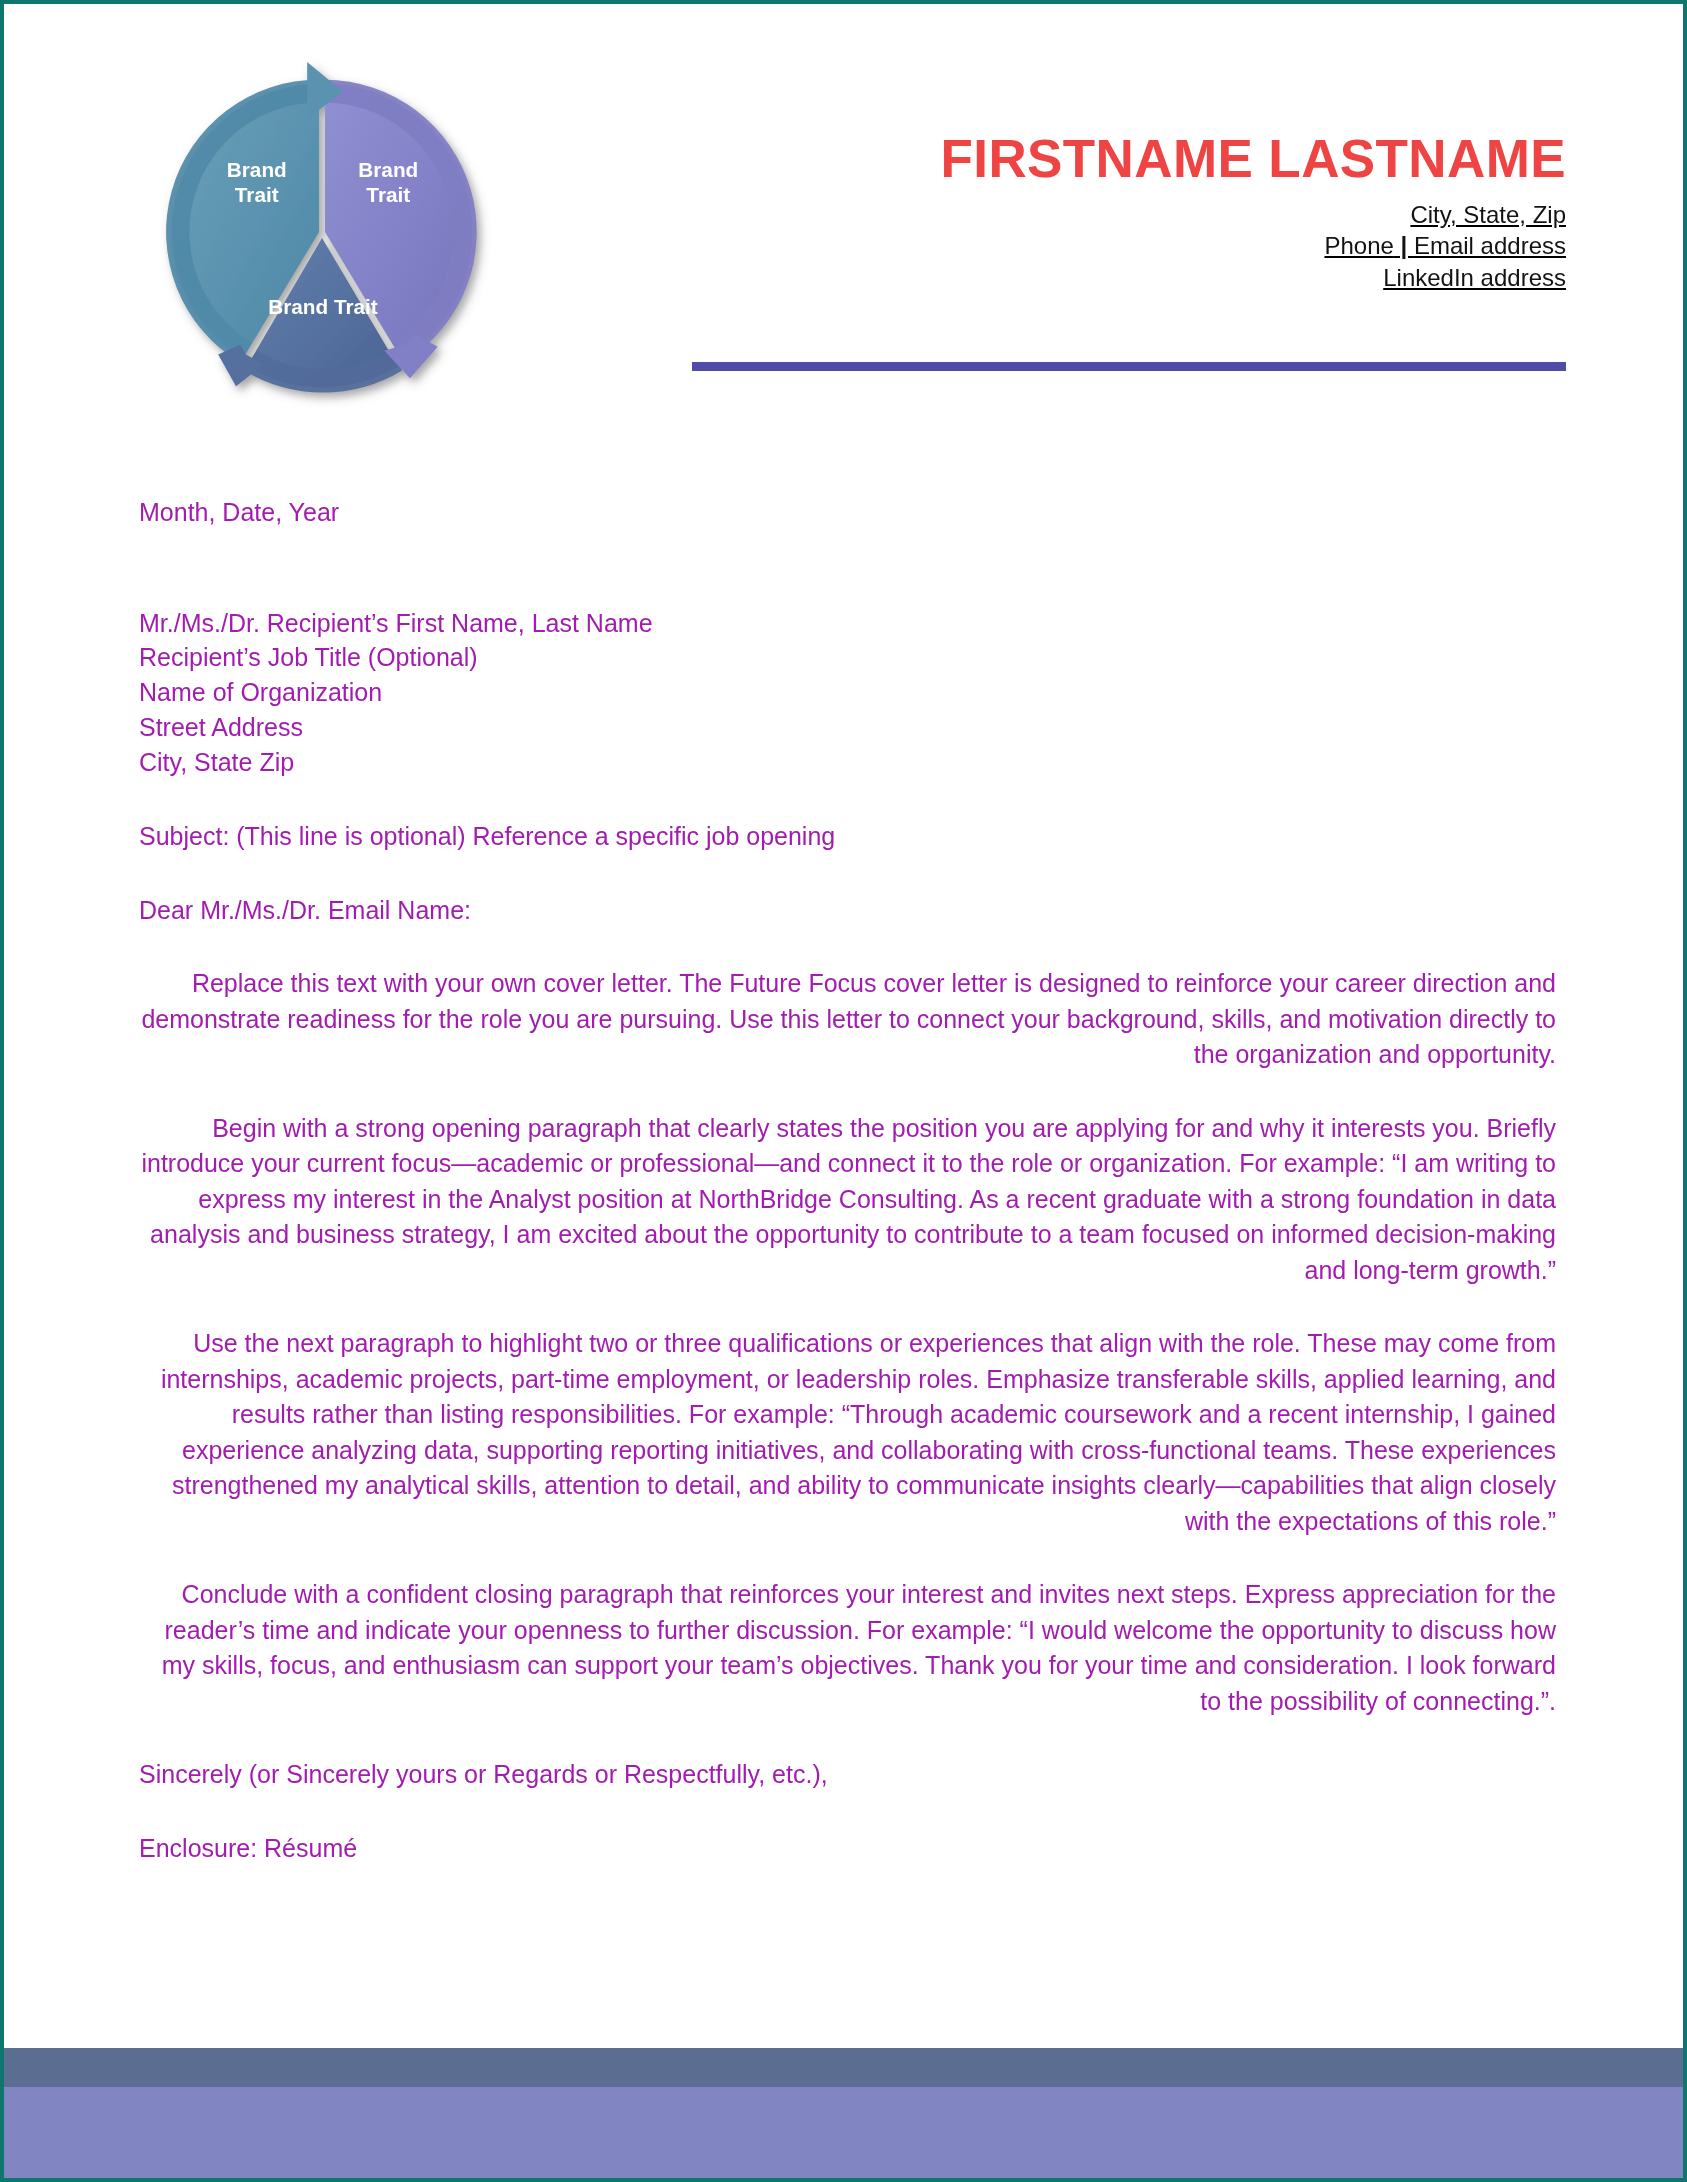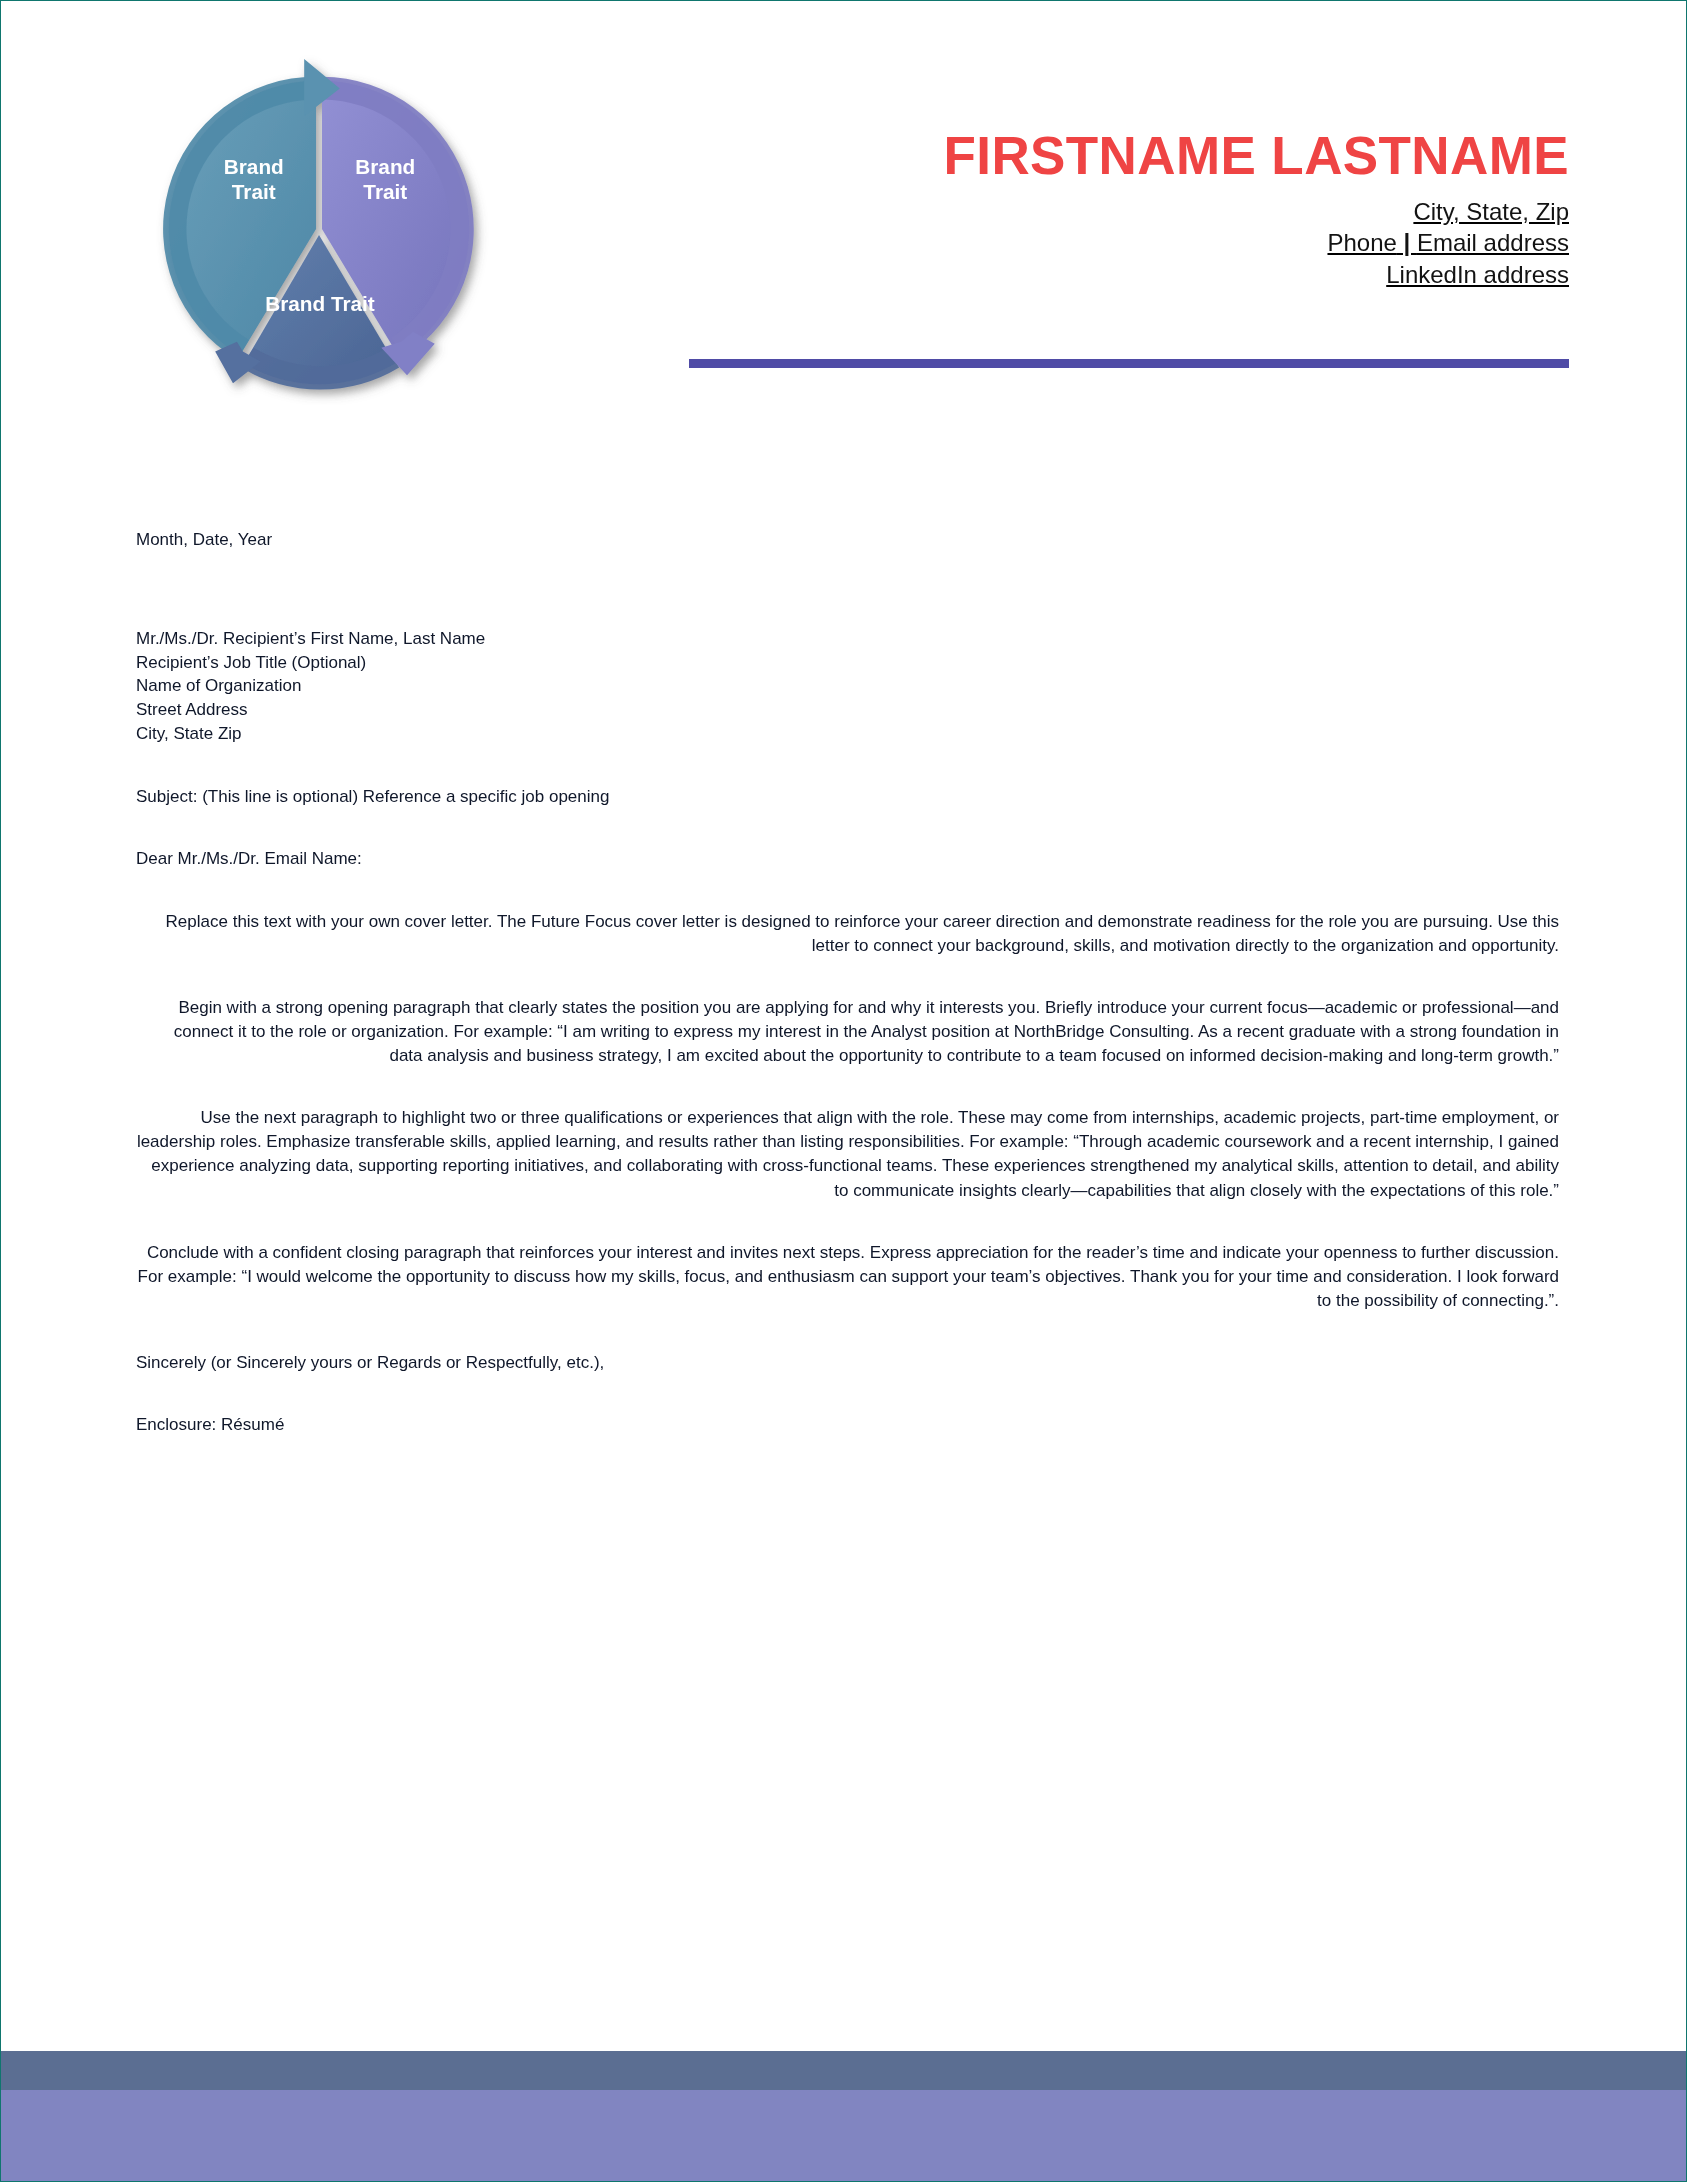--- a/index.html
+++ b/index.html
@@ -12,21 +12,21 @@
     height: 2182px;
     font-family: "Liberation Sans", sans-serif;
     overflow: hidden;
   }
 
   #page {
     position: relative;
     width: 1687px;
     height: 2182px;
     box-sizing: border-box;
-    border: 1px solid #0f766e;
+    border: 4px solid #0f766e;
     background: #ffffff;
     overflow: hidden;
   }
 
   
   #header {
     position: relative;
     height: 396px;
   }
 
@@ -84,24 +84,23 @@
     background: #4f4ba6;
   }
 
   
   #letter {
     position: absolute;
     left: 135px;
     right: 127px;
     top: 491px;
     font-family: "Liberation Sans", sans-serif;
-    font-size: 17px;
-    color: #0f172a;
+    font-size: 25px;
+    color: #a21caf;
     line-height: 1.42;
-    margin-top: 36px;
   }
 
   .line { margin: 0; }
 
   .block { margin: 0; }
 
   #date-block { margin-bottom: 75px; }
 
   #recipient-block { margin-bottom: 40px; }
   #recipient-block .line { line-height: 1.39; }

